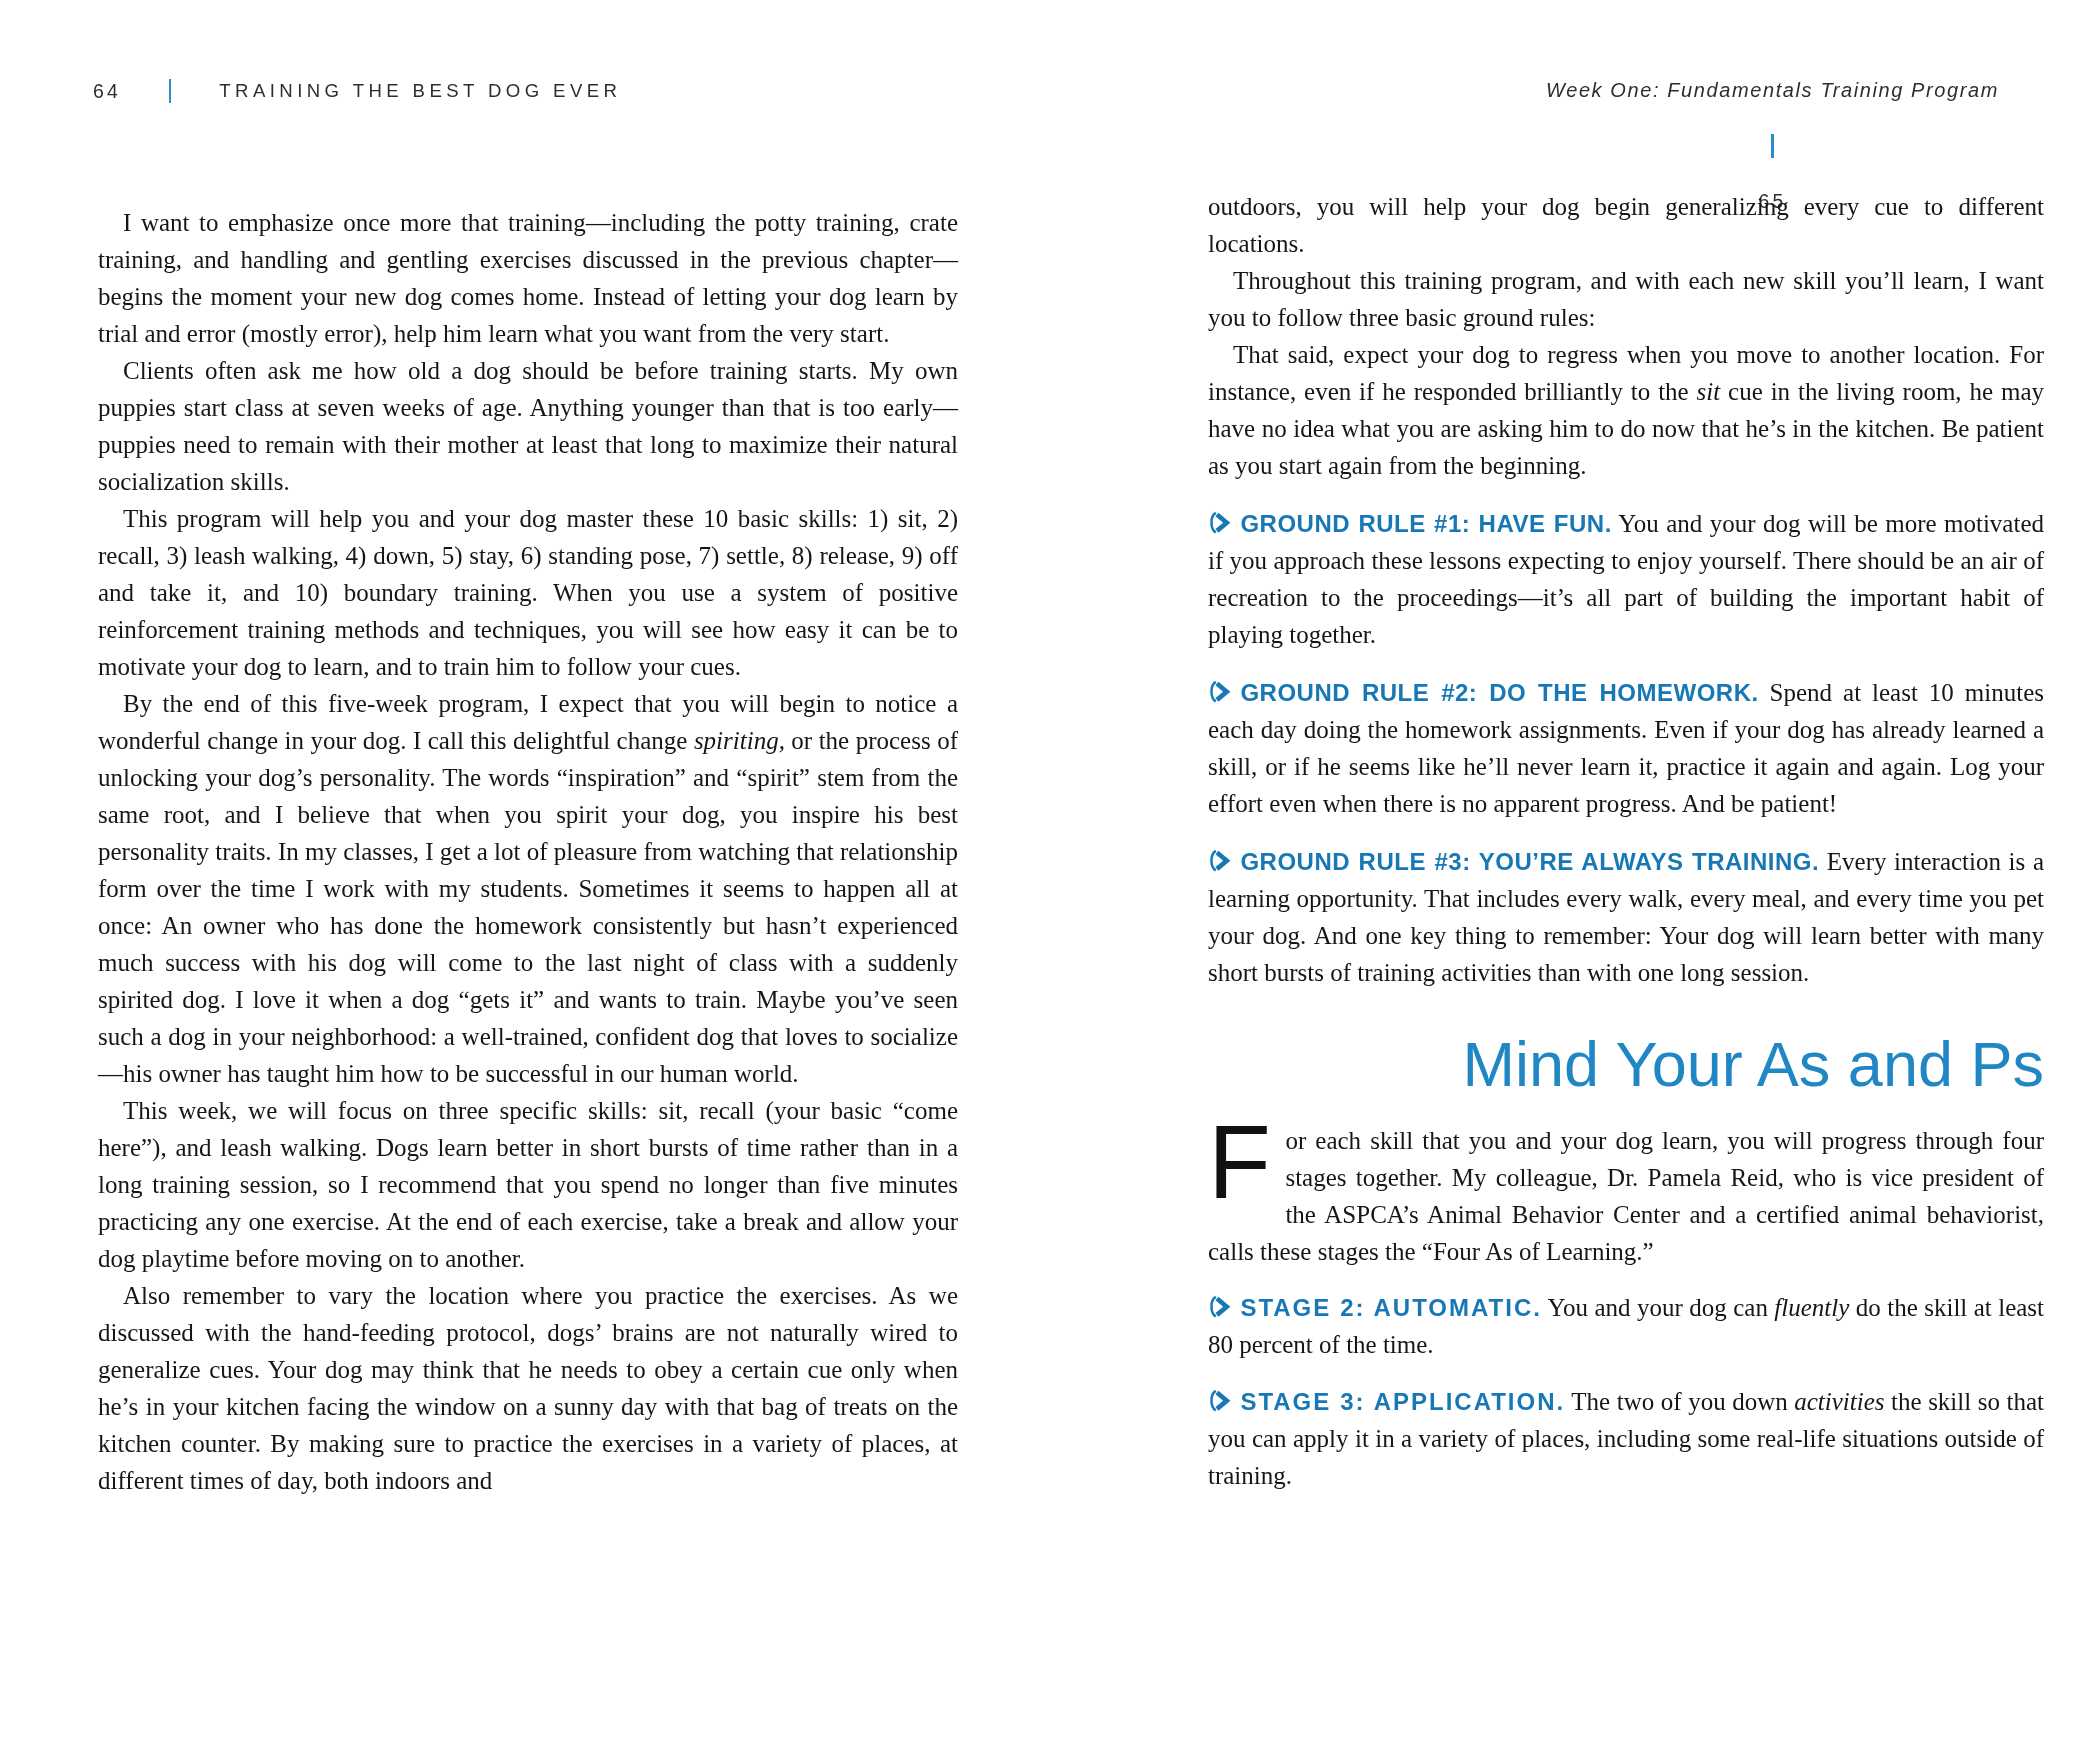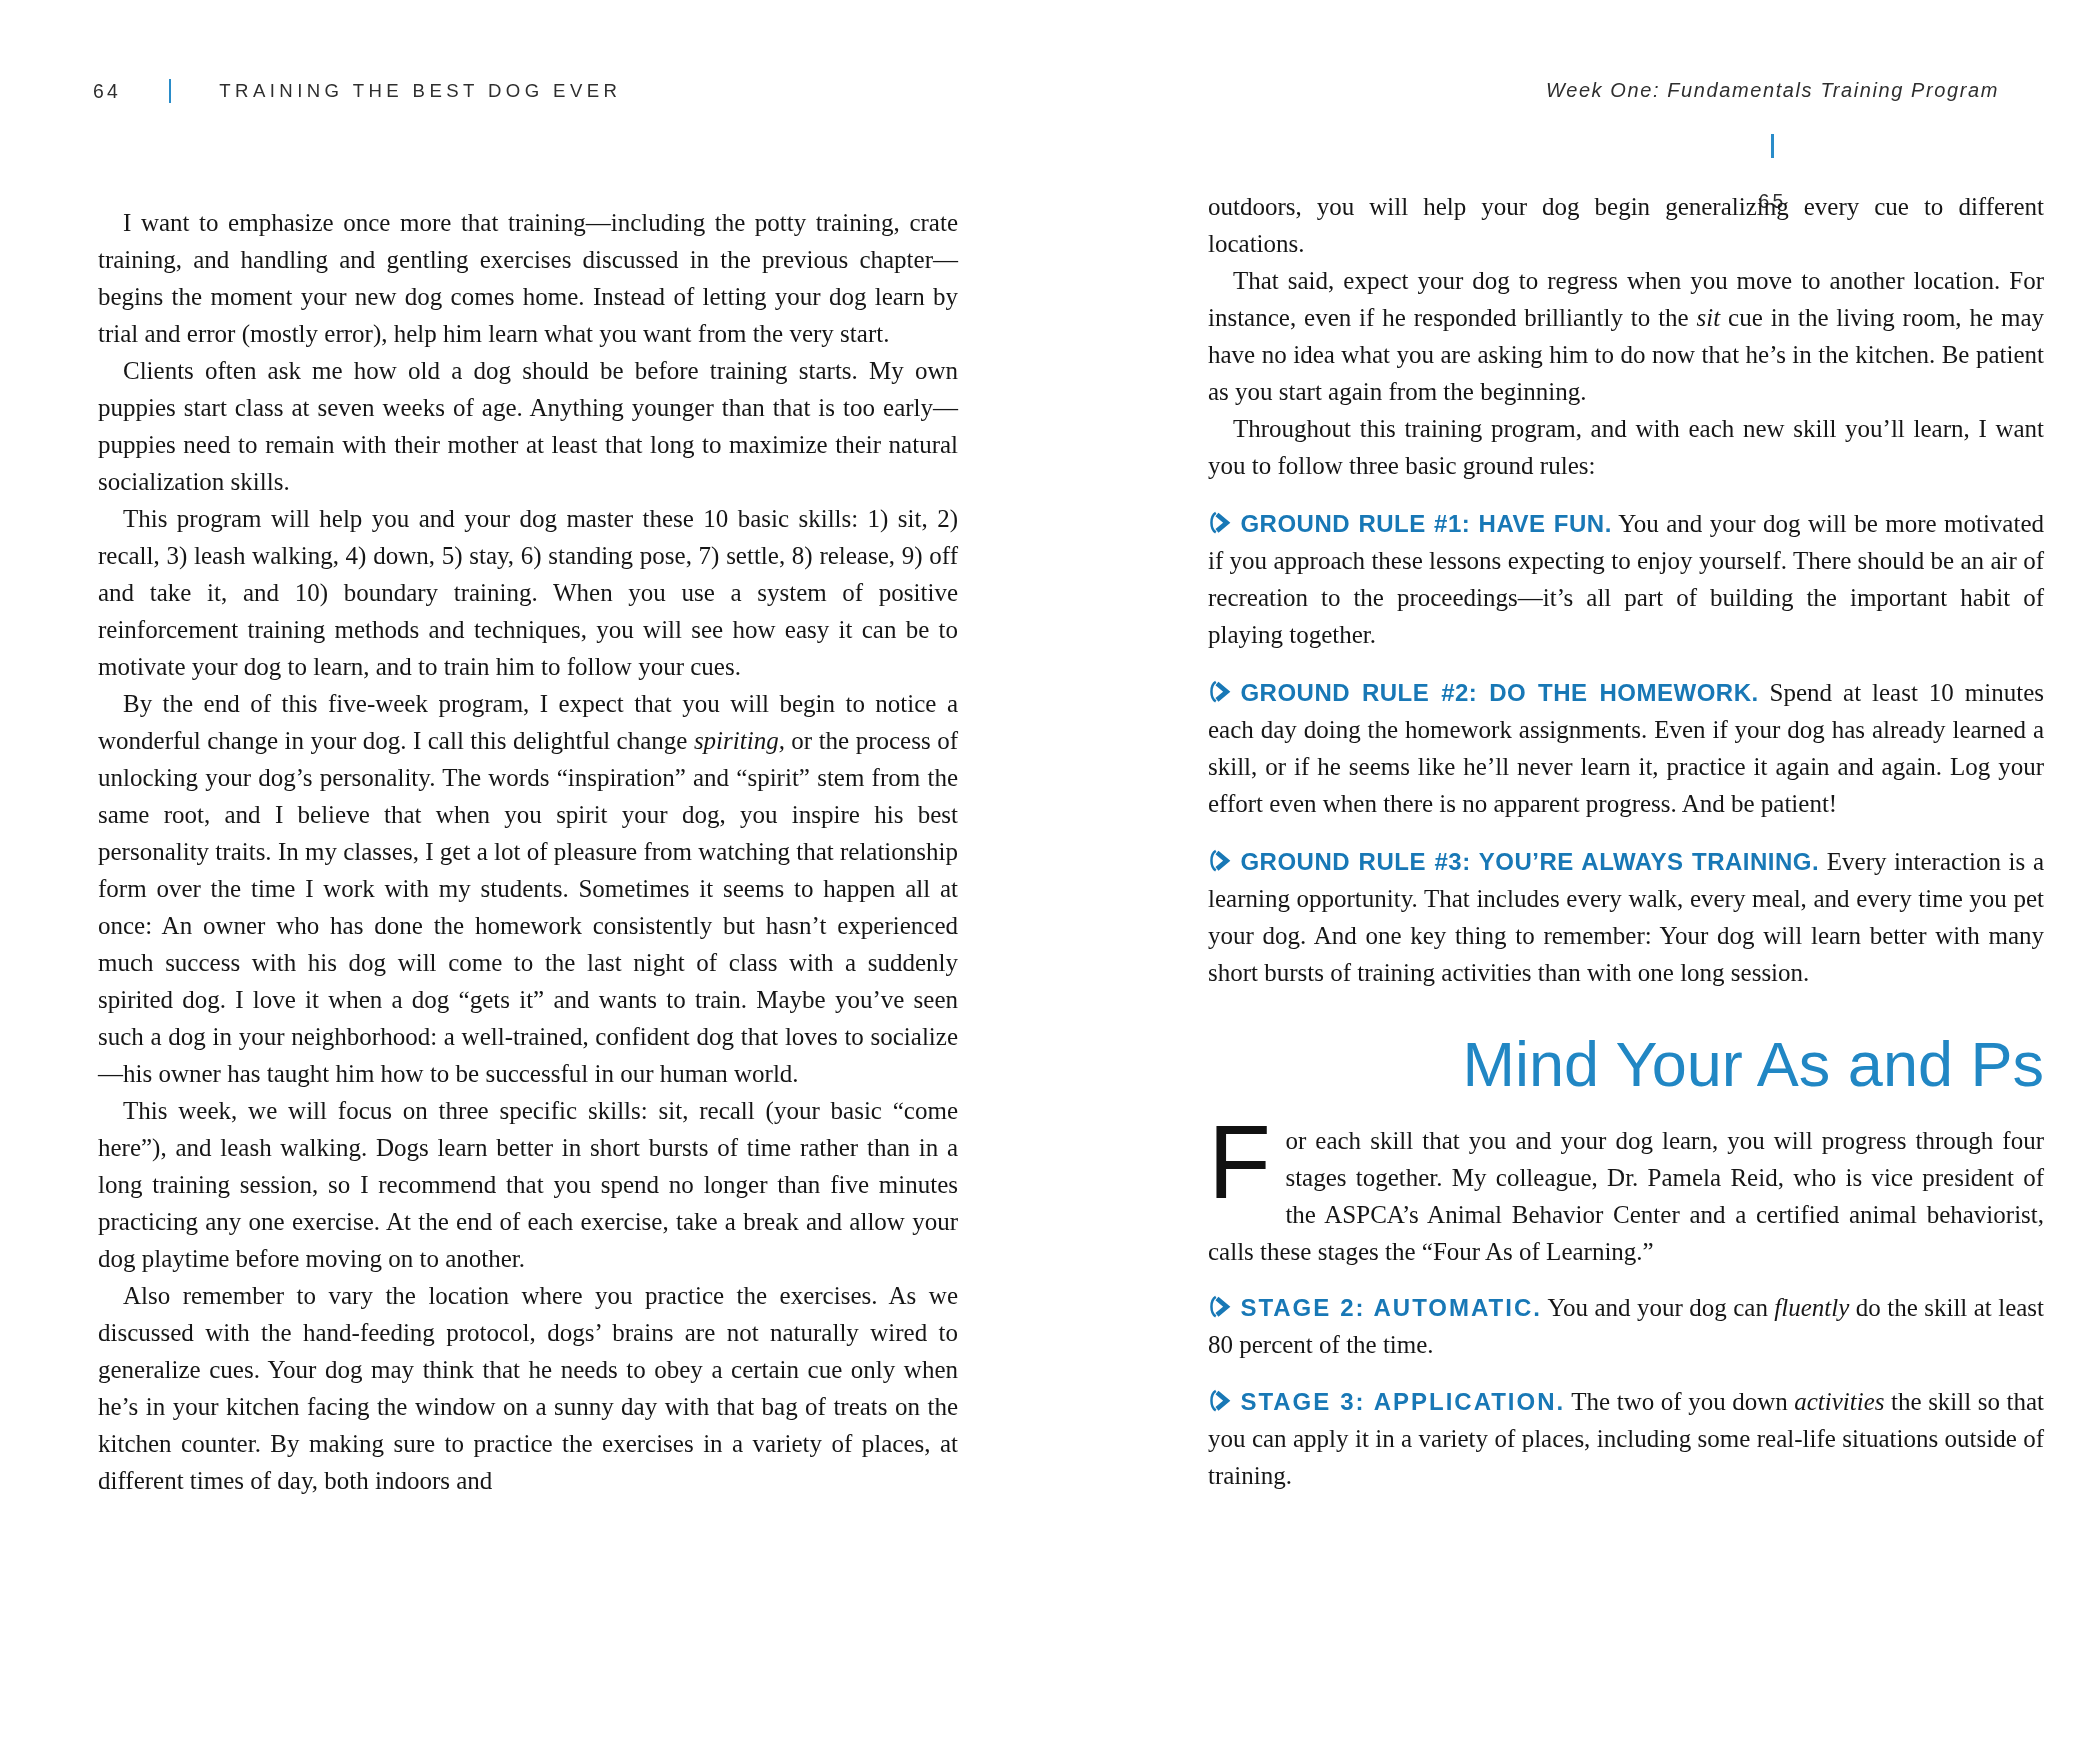--- a/index.html
+++ b/index.html
@@ -71,22 +71,22 @@
       <p class="indent"><span>Clients often ask me how old a dog should be before training starts. My own puppies start class at seven weeks of age. Anything younger than that is too early—puppies need to remain with their mother at least that long to maximize their natural socialization skills.</span></p>
       <p class="indent"><span>This program will help you and your dog master these 10 basic skills: 1) sit, 2) recall, 3) leash walking, 4) down, 5) stay, 6) standing pose, 7) settle, 8) release, 9) off and take it, and 10) boundary training. When you use a system of positive reinforcement training methods and techniques, you will see how easy it can be to motivate your dog to learn, and to train him to follow your cues.</span></p>
       <p class="indent"><span>By the end of this five-week program, I expect that you will begin to notice a wonderful change in your dog. I call this delightful change </span><i>spiriting,</i><span> or the process of unlocking your dog’s personality. The words “inspiration” and “spirit” stem from the same root, and I believe that when you spirit your dog, you inspire his best personality traits. In my classes, I get a lot of pleasure from watching that relationship form over the time I work with my students. Sometimes it seems to happen all at once: An owner who has done the homework consistently but hasn’t experienced much success with his dog will come to the last night of class with a suddenly spirited dog. I love it when a dog “gets it” and wants to train. Maybe you’ve seen such a dog in your neighborhood: a well-trained, confident dog that loves to socialize—his owner has taught him how to be successful in our human world.</span></p>
       <p class="indent"><span>This week, we will focus on three specific skills: sit, recall (your basic “come here”), and leash walking. Dogs learn better in short bursts of time rather than in a long training session, so I recommend that you spend no longer than five minutes practicing any one exercise. At the end of each exercise, take a break and allow your dog playtime before moving on to another.</span></p>
       <p class="indent"><span>Also remember to vary the location where you practice the exercises. As we discussed with the hand-feeding protocol, dogs’ brains are not naturally wired to generalize cues. Your dog may think that he needs to obey a certain cue only when he’s in your kitchen facing the window on a sunny day with that bag of treats on the kitchen counter. By making sure to practice the exercises in a variety of places, at different times of day, both indoors and</span></p>
     </section>
 
   <section class="col col-right">
     <div>
         <p><span>outdoors, you will help your dog begin generalizing every cue to different locations.</span></p>
+        <p class="indent"><span>Throughout this training program, and with each new skill you’ll learn, I want you to follow three basic ground rules:</span></p>
         <p class="indent"><span>That said, expect your dog to regress when you move to another location. For instance, even if he responded brilliantly to the </span><i>sit</i><span> cue in the living room, he may have no idea what you are asking him to do now that he’s in the kitchen. Be patient as you start again from the beginning.</span></p>
-        <p class="indent"><span>Throughout this training program, and with each new skill you’ll learn, I want you to follow three basic ground rules:</span></p>
       </div>
     <div>
         <p class="ground-rule"><span class="arrow-icon"><svg viewBox="0 0 30 30" aria-hidden="true">
               <path d="M10 2.5 C2.6 6.8 2.6 23.2 10 27.5" fill="none" stroke="currentColor" stroke-width="3.2"></path>
               <path d="M11.5 4.5 L24 15 L11.5 25.5" fill="none" stroke="currentColor" stroke-width="6"></path>
             </svg></span><span class="rule-label">GROUND RULE #1: HAVE FUN.</span> <span>You and your dog will be more motivated if you approach these lessons expecting to enjoy yourself. There should be an air of recreation to the proceedings—it’s all part of building the important habit of playing together.</span></p>
         <p class="ground-rule"><span class="arrow-icon"><svg viewBox="0 0 30 30" aria-hidden="true">
               <path d="M10 2.5 C2.6 6.8 2.6 23.2 10 27.5" fill="none" stroke="currentColor" stroke-width="3.2"></path>
               <path d="M11.5 4.5 L24 15 L11.5 25.5" fill="none" stroke="currentColor" stroke-width="6"></path>
             </svg></span><span class="rule-label">GROUND RULE #2: DO THE HOMEWORK.</span> <span>Spend at least 10 minutes each day doing the homework assignments. Even if your dog has already learned a skill, or if he seems like he’ll never learn it, practice it again and again. Log your effort even when there is no apparent progress. And be patient!</span></p>

